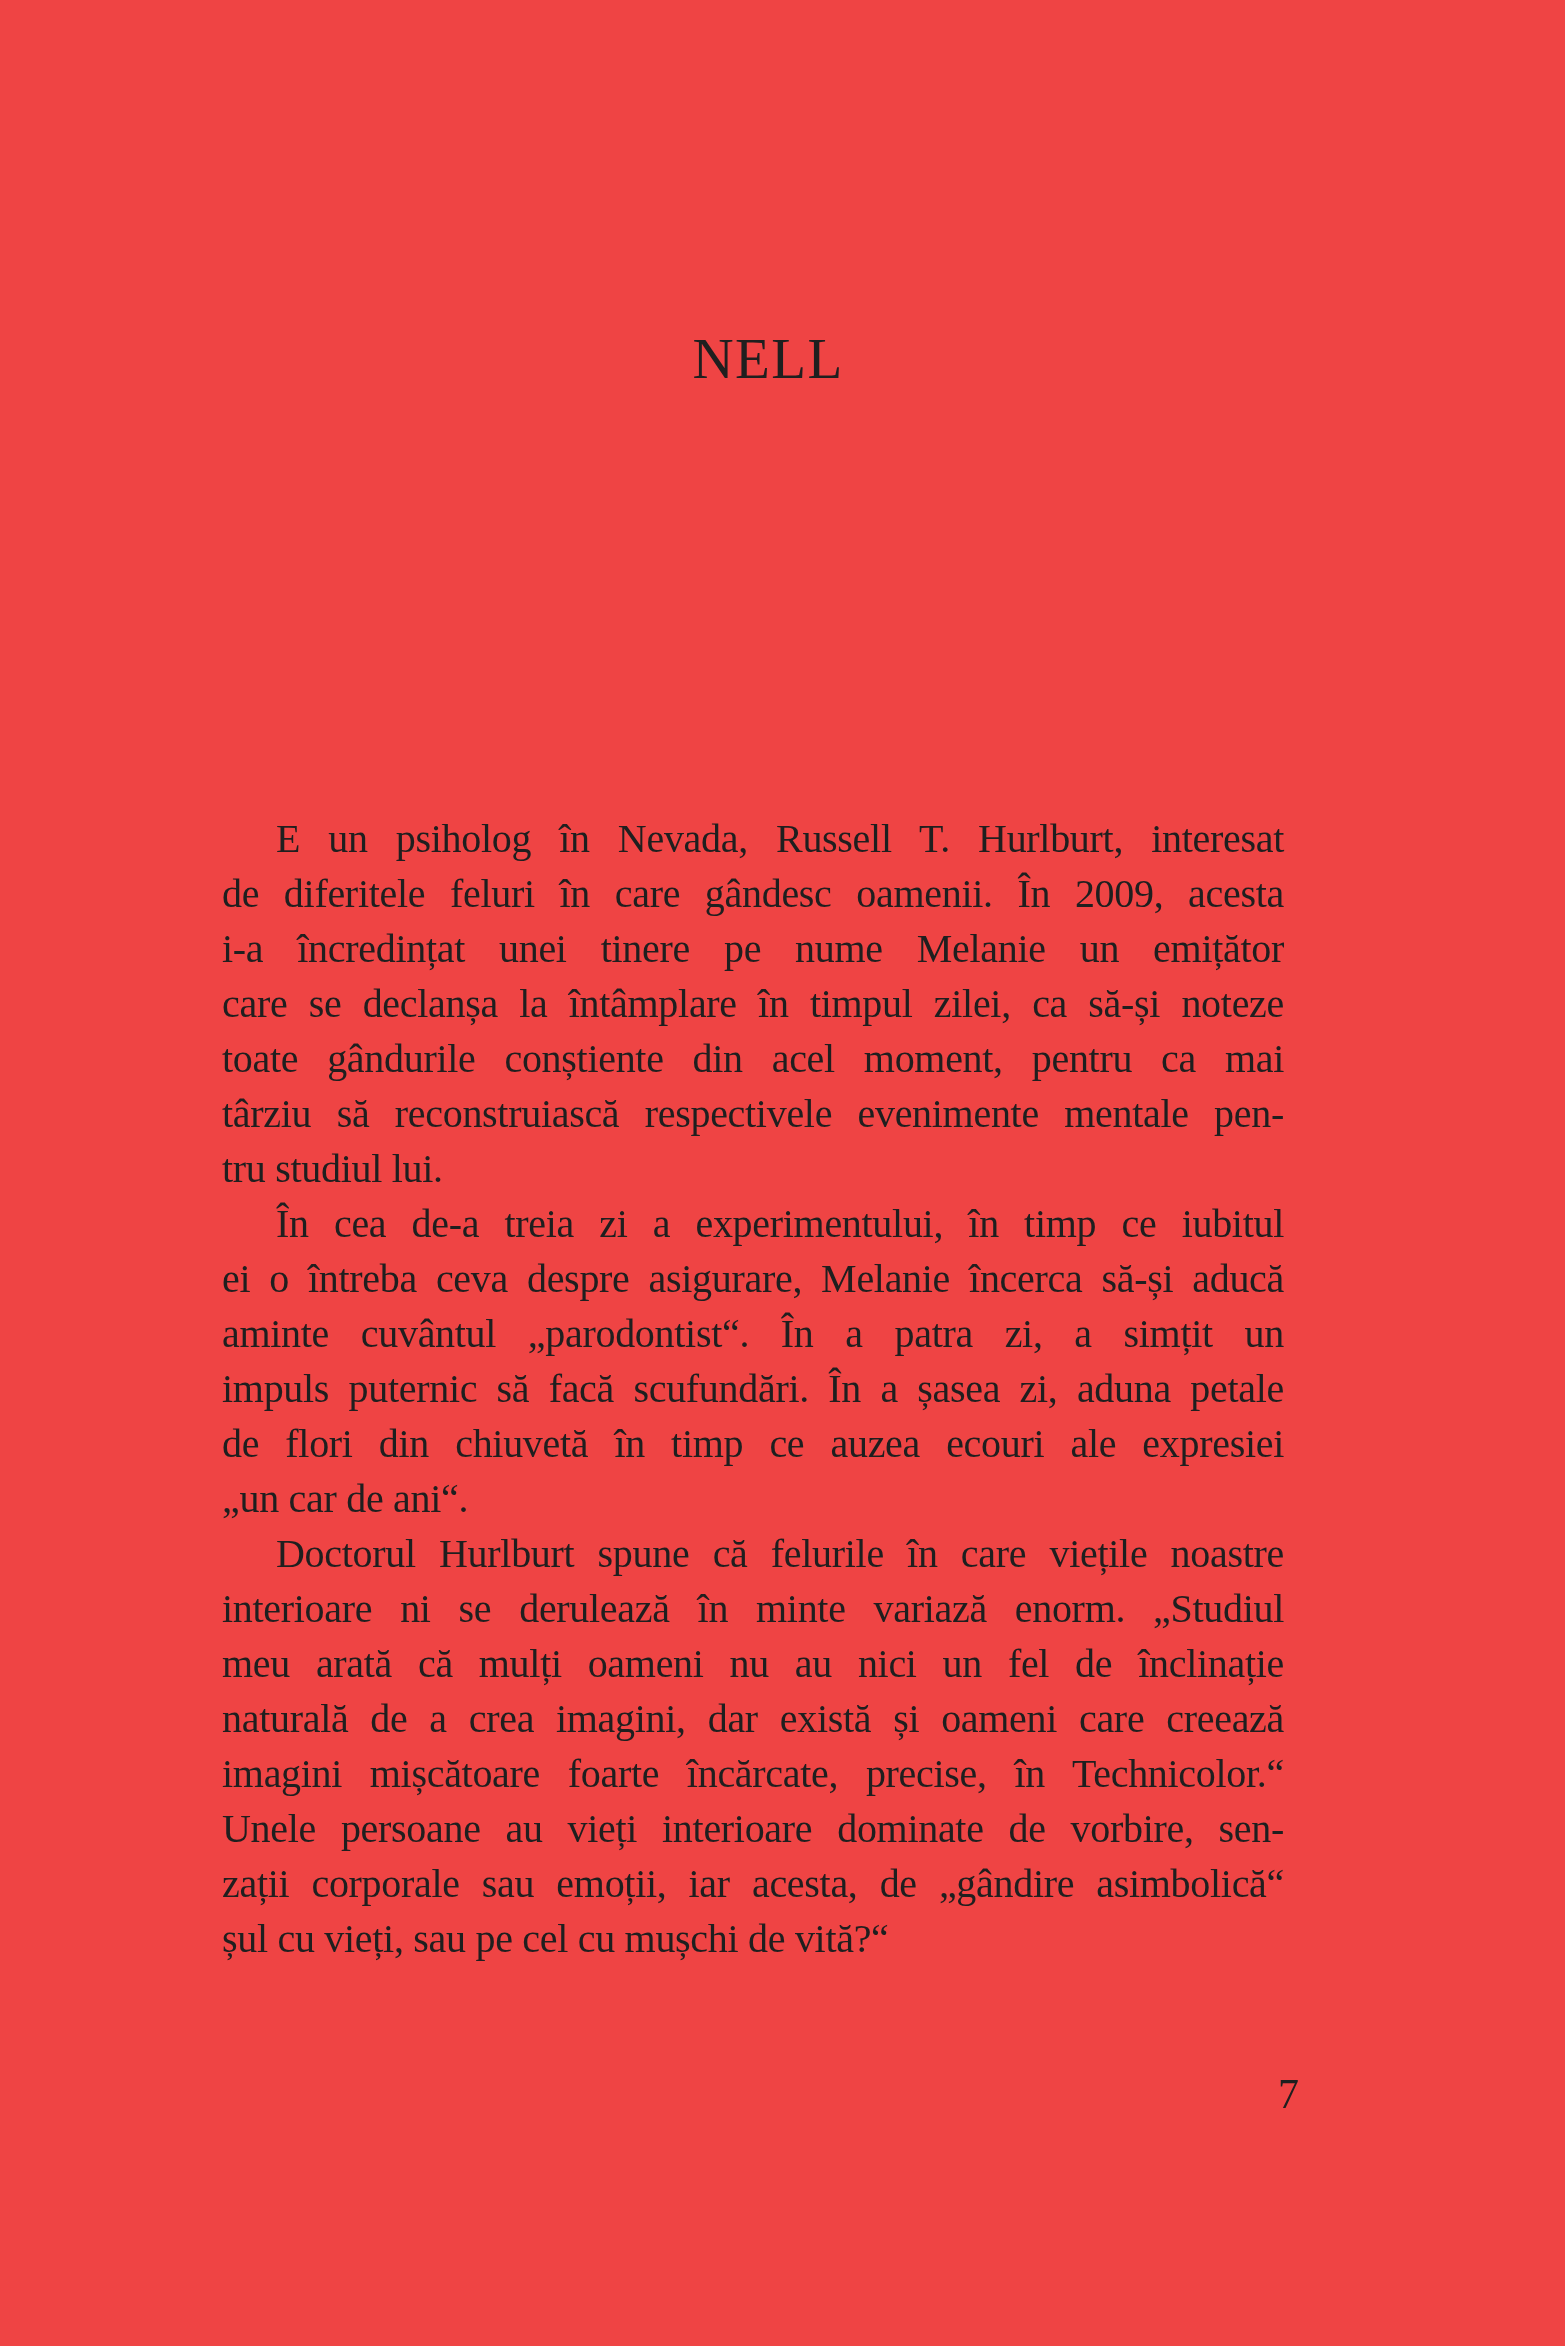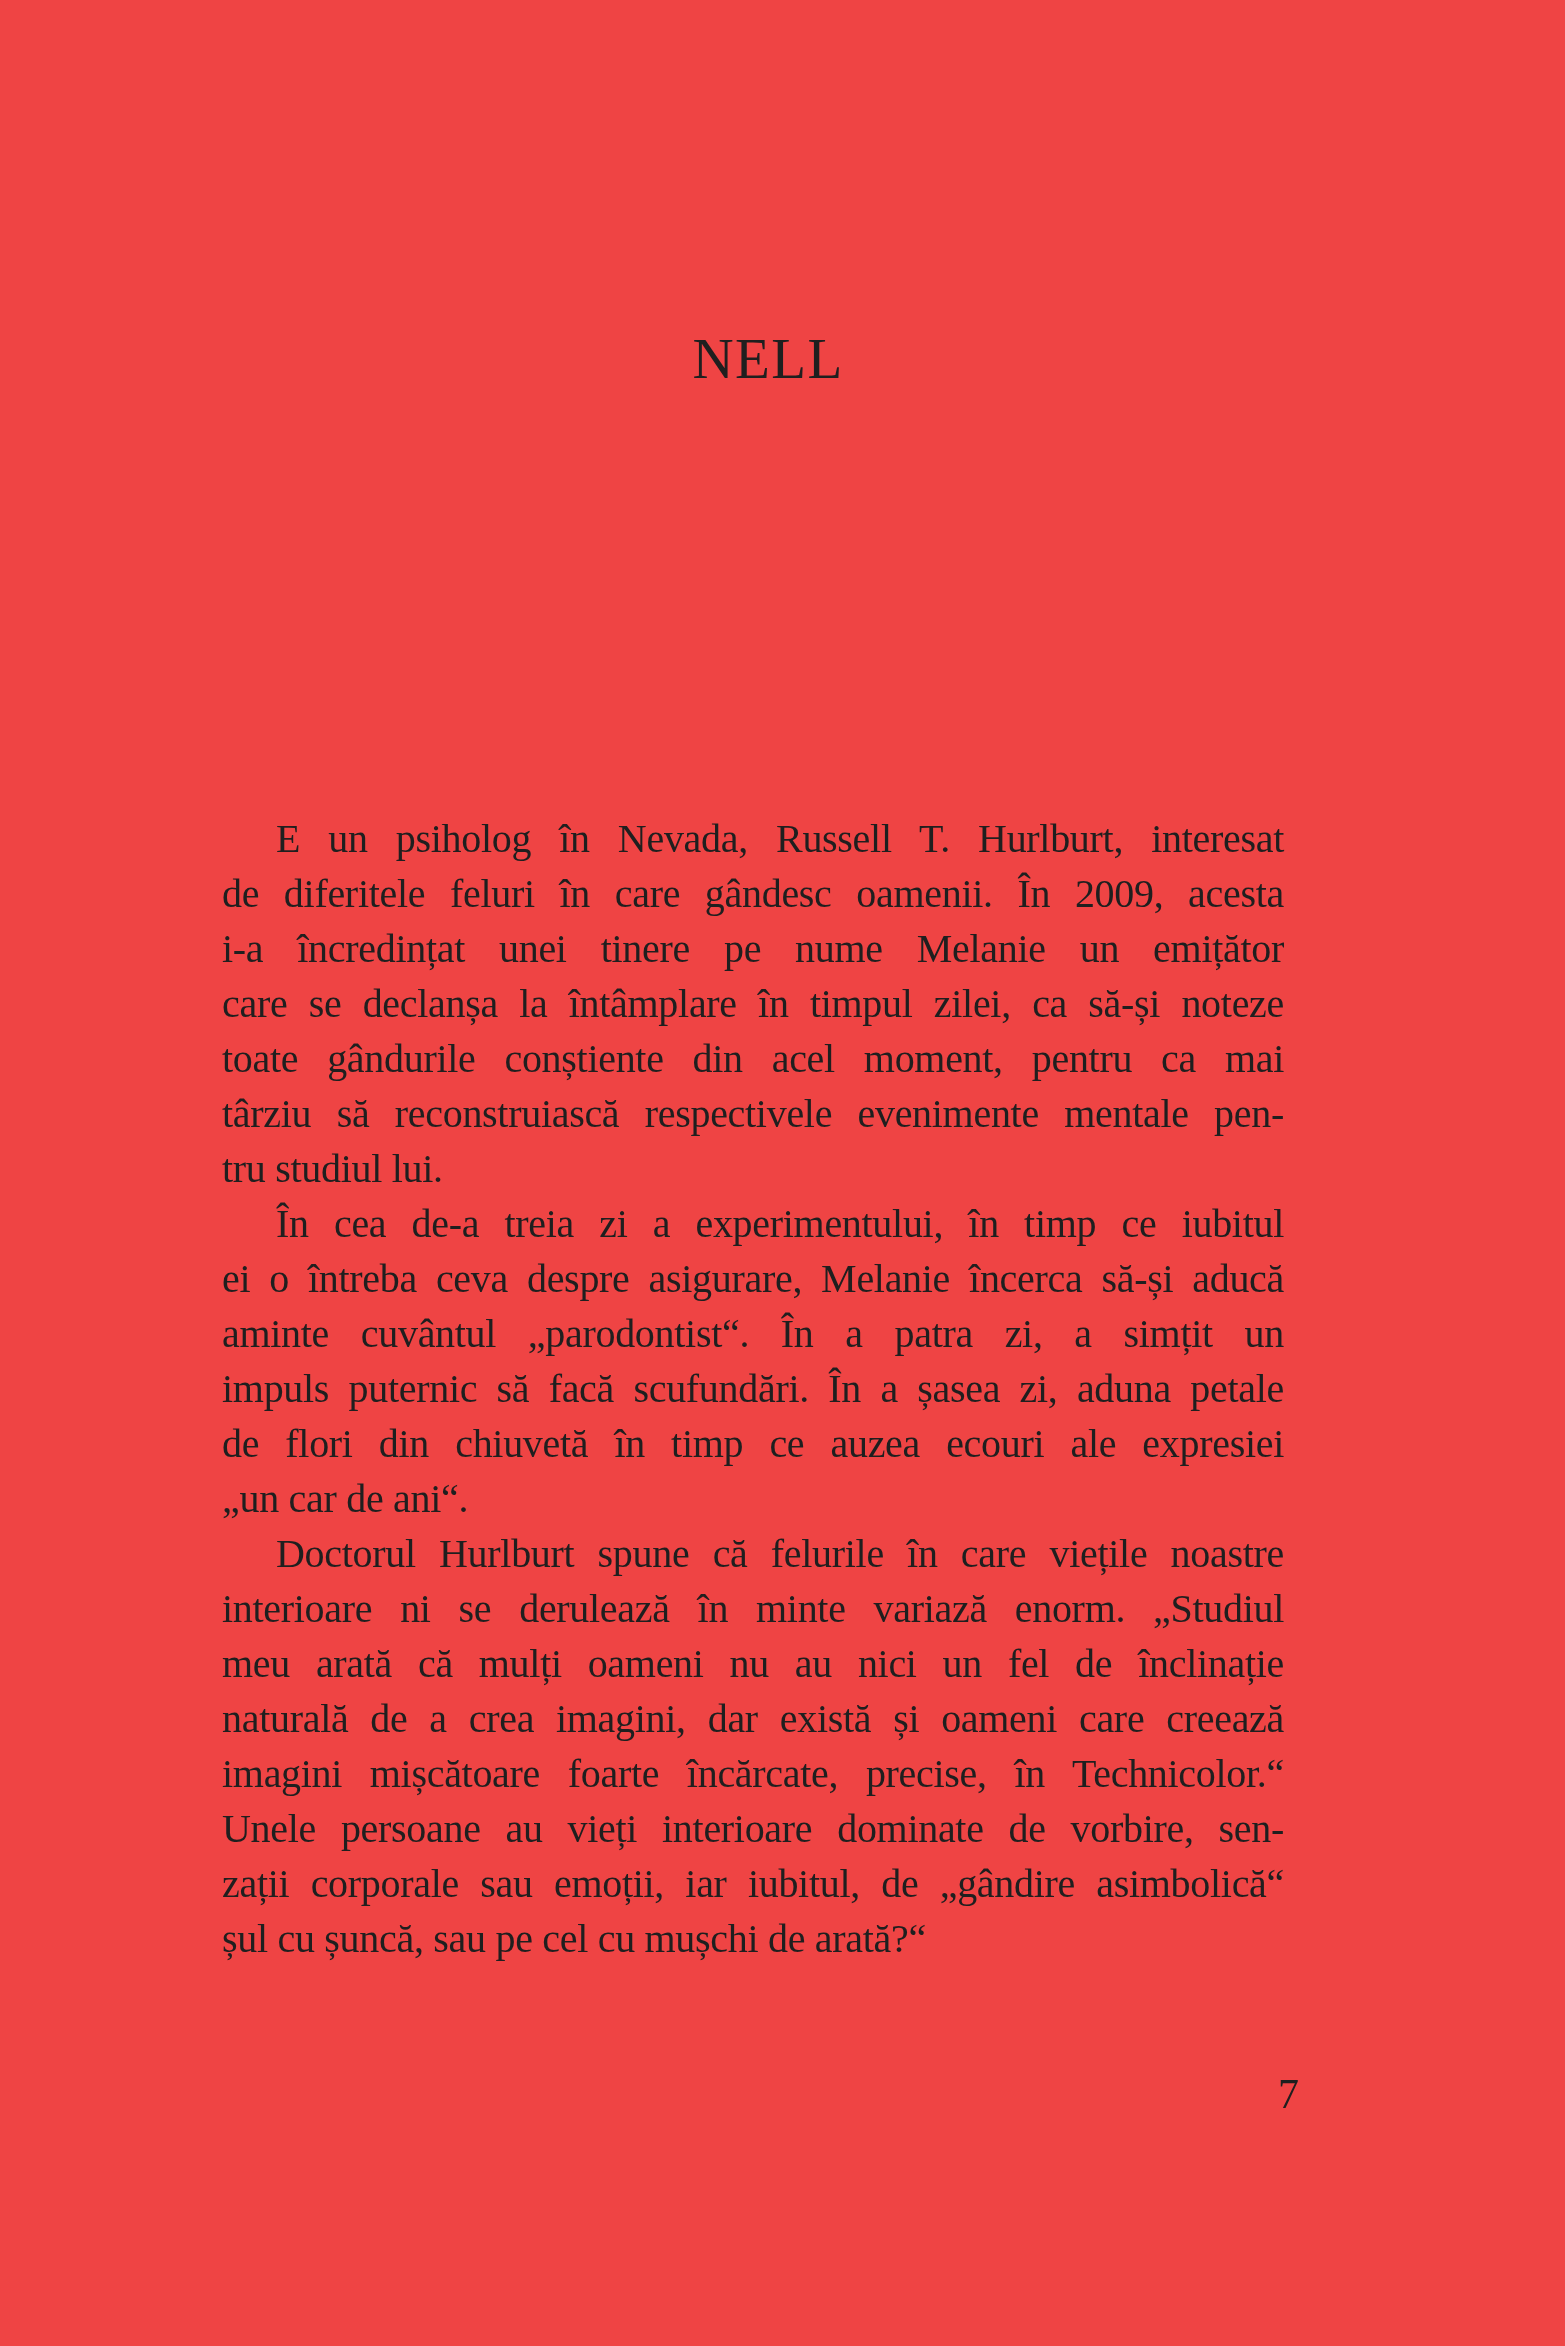--- a/index.html
+++ b/index.html
@@ -67,19 +67,19 @@
       <div class="tline">aminte cuvântul „parodontist“. În a patra zi, a simțit un</div>
       <div class="tline">impuls puternic să facă scufundări. În a șasea zi, aduna petale</div>
       <div class="tline">de flori din chiuvetă în timp ce auzea ecouri ale expresiei</div>
       <div class="tline plast">„un car de ani“.</div>
       <div class="tline first">Doctorul Hurlburt spune că felurile în care viețile noastre</div>
       <div class="tline">interioare ni se derulează în minte variază enorm. „Studiul</div>
       <div class="tline">meu arată că mulți oameni nu au nici un fel de înclinație</div>
       <div class="tline">naturală de a crea imagini, dar există și oameni care creează</div>
       <div class="tline">imagini mișcătoare foarte încărcate, precise, în Technicolor.“</div>
       <div class="tline">Unele persoane au vieți interioare dominate de vorbire, sen-</div>
-      <div class="tline">zații corporale sau emoții, iar iubitul, de „gândire asimbolică“</div>
-      <div class="tline plast">șul cu șuncă, sau pe cel cu mușchi de arată?“</div>
+      <div class="tline">zații corporale sau emoții, iar acesta, de „gândire asimbolică“</div>
+      <div class="tline plast">șul cu vieți, sau pe cel cu mușchi de vită?“</div>
     </div>
 
   <div class="page-number">7</div>
 </div>
 
 
 </body></html>

